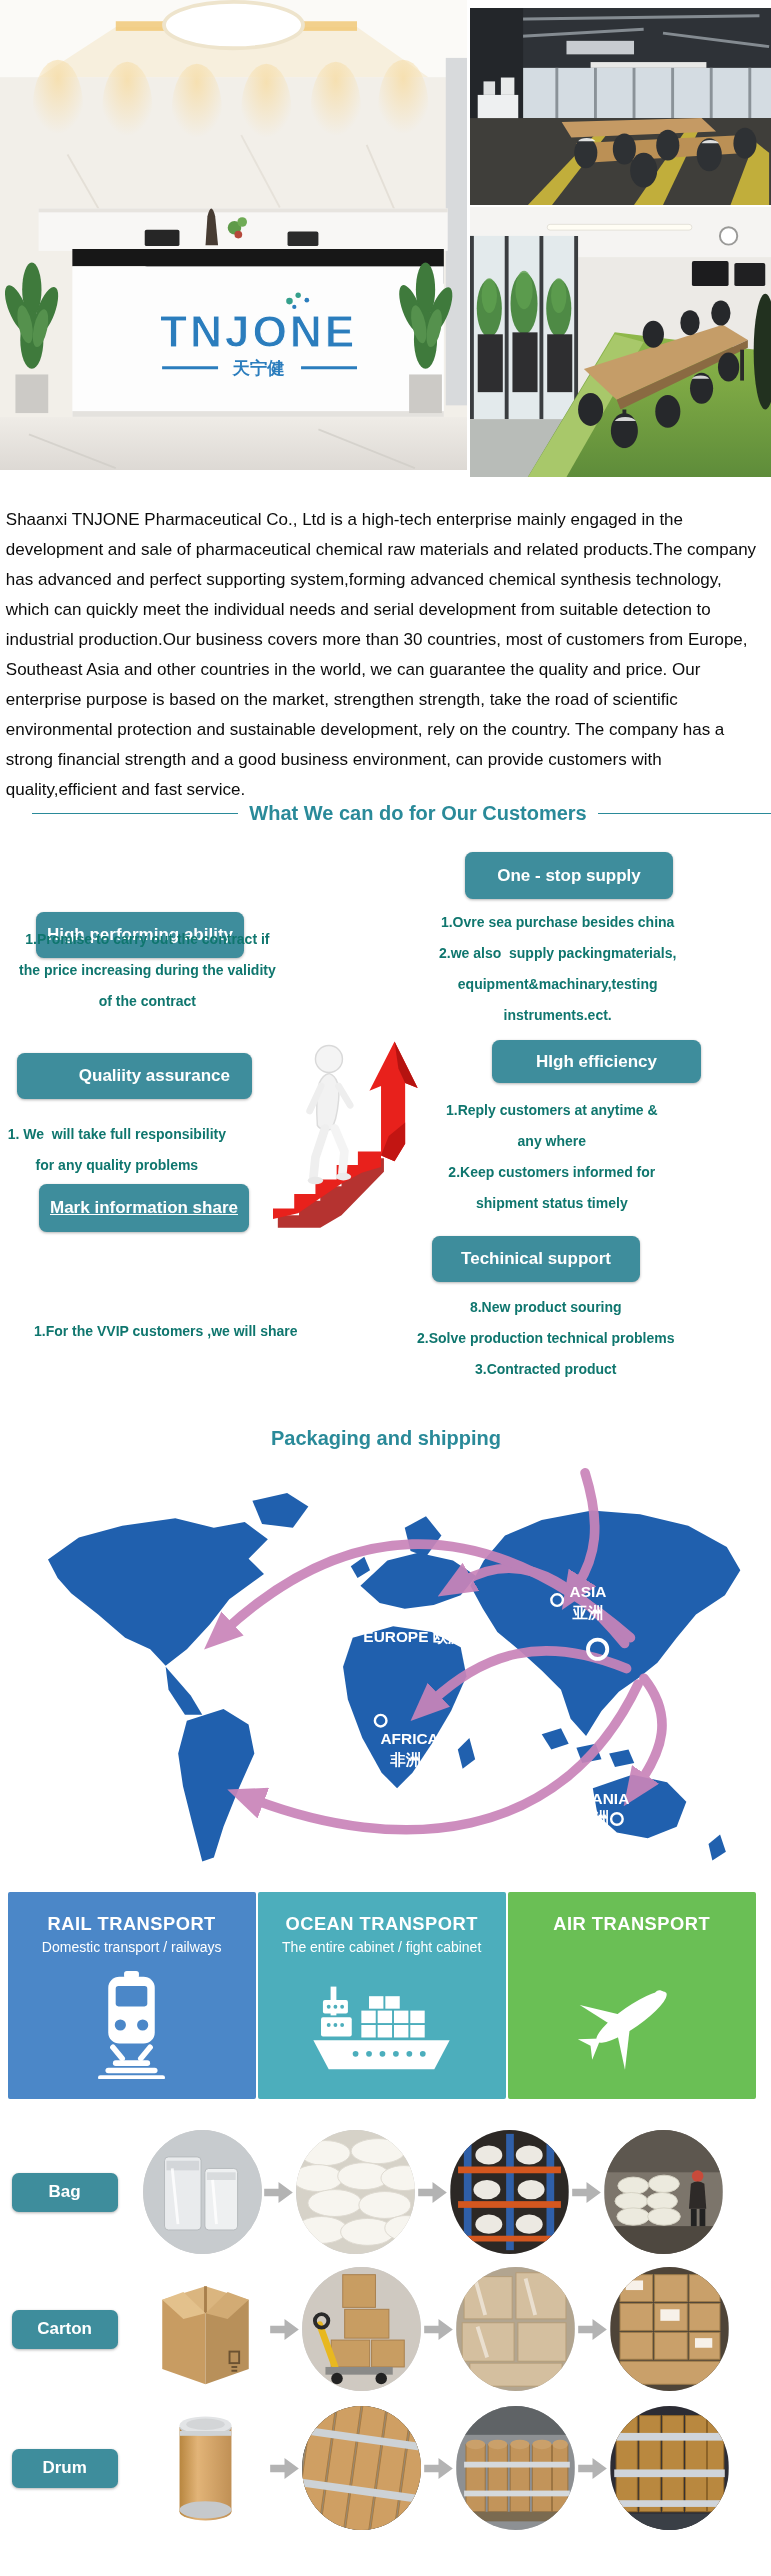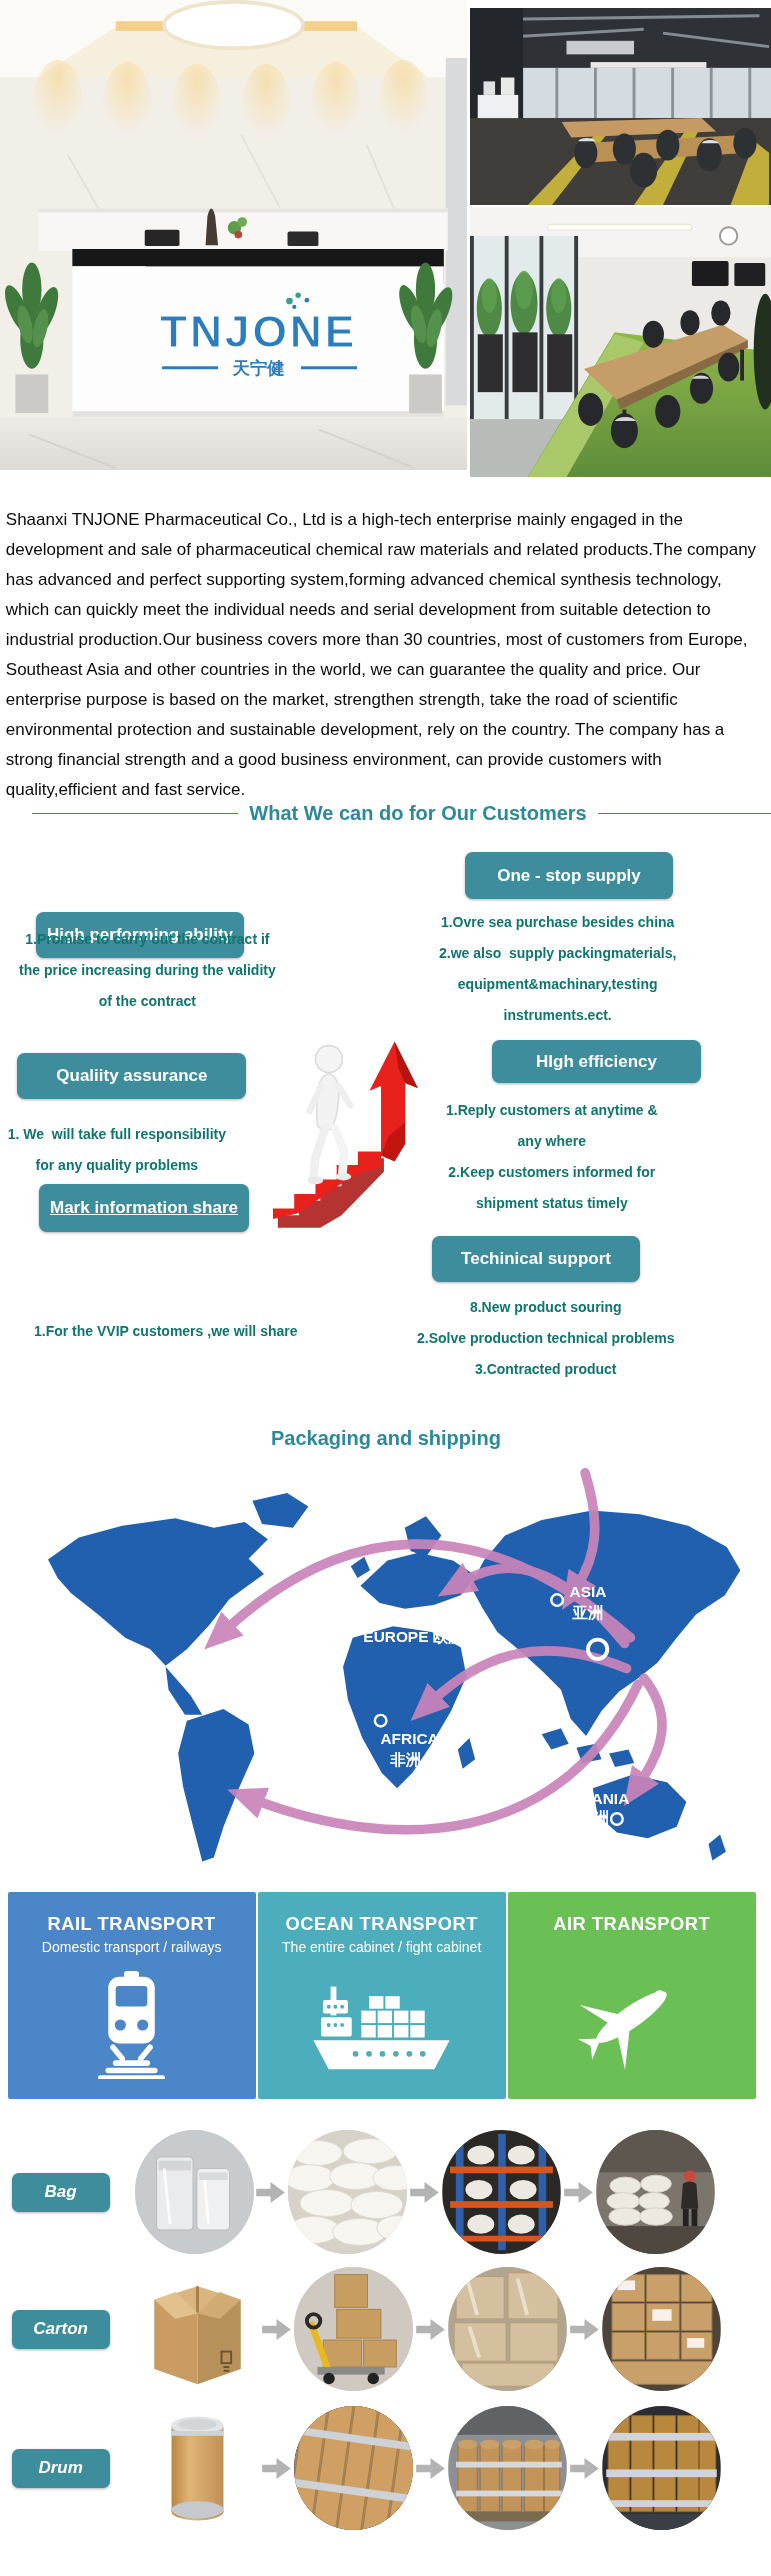--- a/index.html
+++ b/index.html
@@ -14,21 +14,21 @@
   .sec-head .tt{margin:0 11.6px;font-size:20px;font-weight:bold;color:#2a8a99;white-space:nowrap;}
   .badge{background:#3e8d9c;color:#fff;font-weight:bold;font-size:17px;
          display:flex;align-items:center;justify-content:center;border-radius:7.7px;
          box-shadow:0 1px 2.9px rgba(0,0,0,.3);text-align:center;white-space:pre;}
   .svc-line{font-size:14px;font-weight:bold;color:#0f766e;line-height:31px;white-space:pre;text-align:center;}
   .tcard{border-radius:1.9px;text-align:center;color:#fff;}
   .tcard .t1{font-size:18.3px;font-weight:bold;margin-top:21px;letter-spacing:0.5px;}
   .tcard .t2{font-size:14px;margin-top:3.9px;}
   .tcard .ic{margin-top:13.5px;height:114px;display:flex;align-items:center;justify-content:center;}
   .pkg-row{display:flex;align-items:center;}
-  .pkg-badge{width:98px;height:39px;flex:none;border-radius:6.8px;font-style:italic;}
+  .pkg-badge{width:106px;height:39px;flex:none;border-radius:6.8px;}
   .oval{width:119px;height:124px;border-radius:50%;overflow:hidden;flex:none;background:#ccc;}
   .sq{width:125px;height:124px;flex:none;background:#fff;}
   .oval svg,.sq svg{display:block;width:100%;height:100%;}
   .garr{flex:none;margin:0 2.9px;}
 </style>
 </head>
 <body>
 
 <div class="page">
 
@@ -248,21 +248,21 @@
   </div>
 
   <div class="abs badge" style="left:465px;top:852px;width:208px;height:47px;">One - stop supply</div>
   <div class="abs" style="left:439px;top:907px;">
     <div class="svc-line">1.Ovre sea purchase besides china</div>
     <div class="svc-line">2.we also  supply packingmaterials,</div>
     <div class="svc-line">equipment&amp;machinary,testing</div>
     <div class="svc-line">instruments.ect.</div>
   </div>
 
-  <div class="abs badge" style="left:17.4px;top:1053px;width:229px;height:46px;">Qualiity assurance</div>
+  <div class="abs badge" style="left:17.4px;top:1053px;width:196px;height:46px;padding-left:39px;">Qualiity assurance</div>
   <div class="abs" style="left:7.7px;top:1119px;">
     <div class="svc-line">1. We  will take full responsibility</div>
     <div class="svc-line">for any quality problems</div>
   </div>
 
   <div class="abs badge" style="left:492px;top:1040px;width:209px;height:43px;">HIgh efficiency</div>
   <div class="abs" style="left:446px;top:1095px;">
     <div class="svc-line">1.Reply customers at anytime &amp;</div>
     <div class="svc-line">any where</div>
     <div class="svc-line">2.Keep customers informed for</div>

